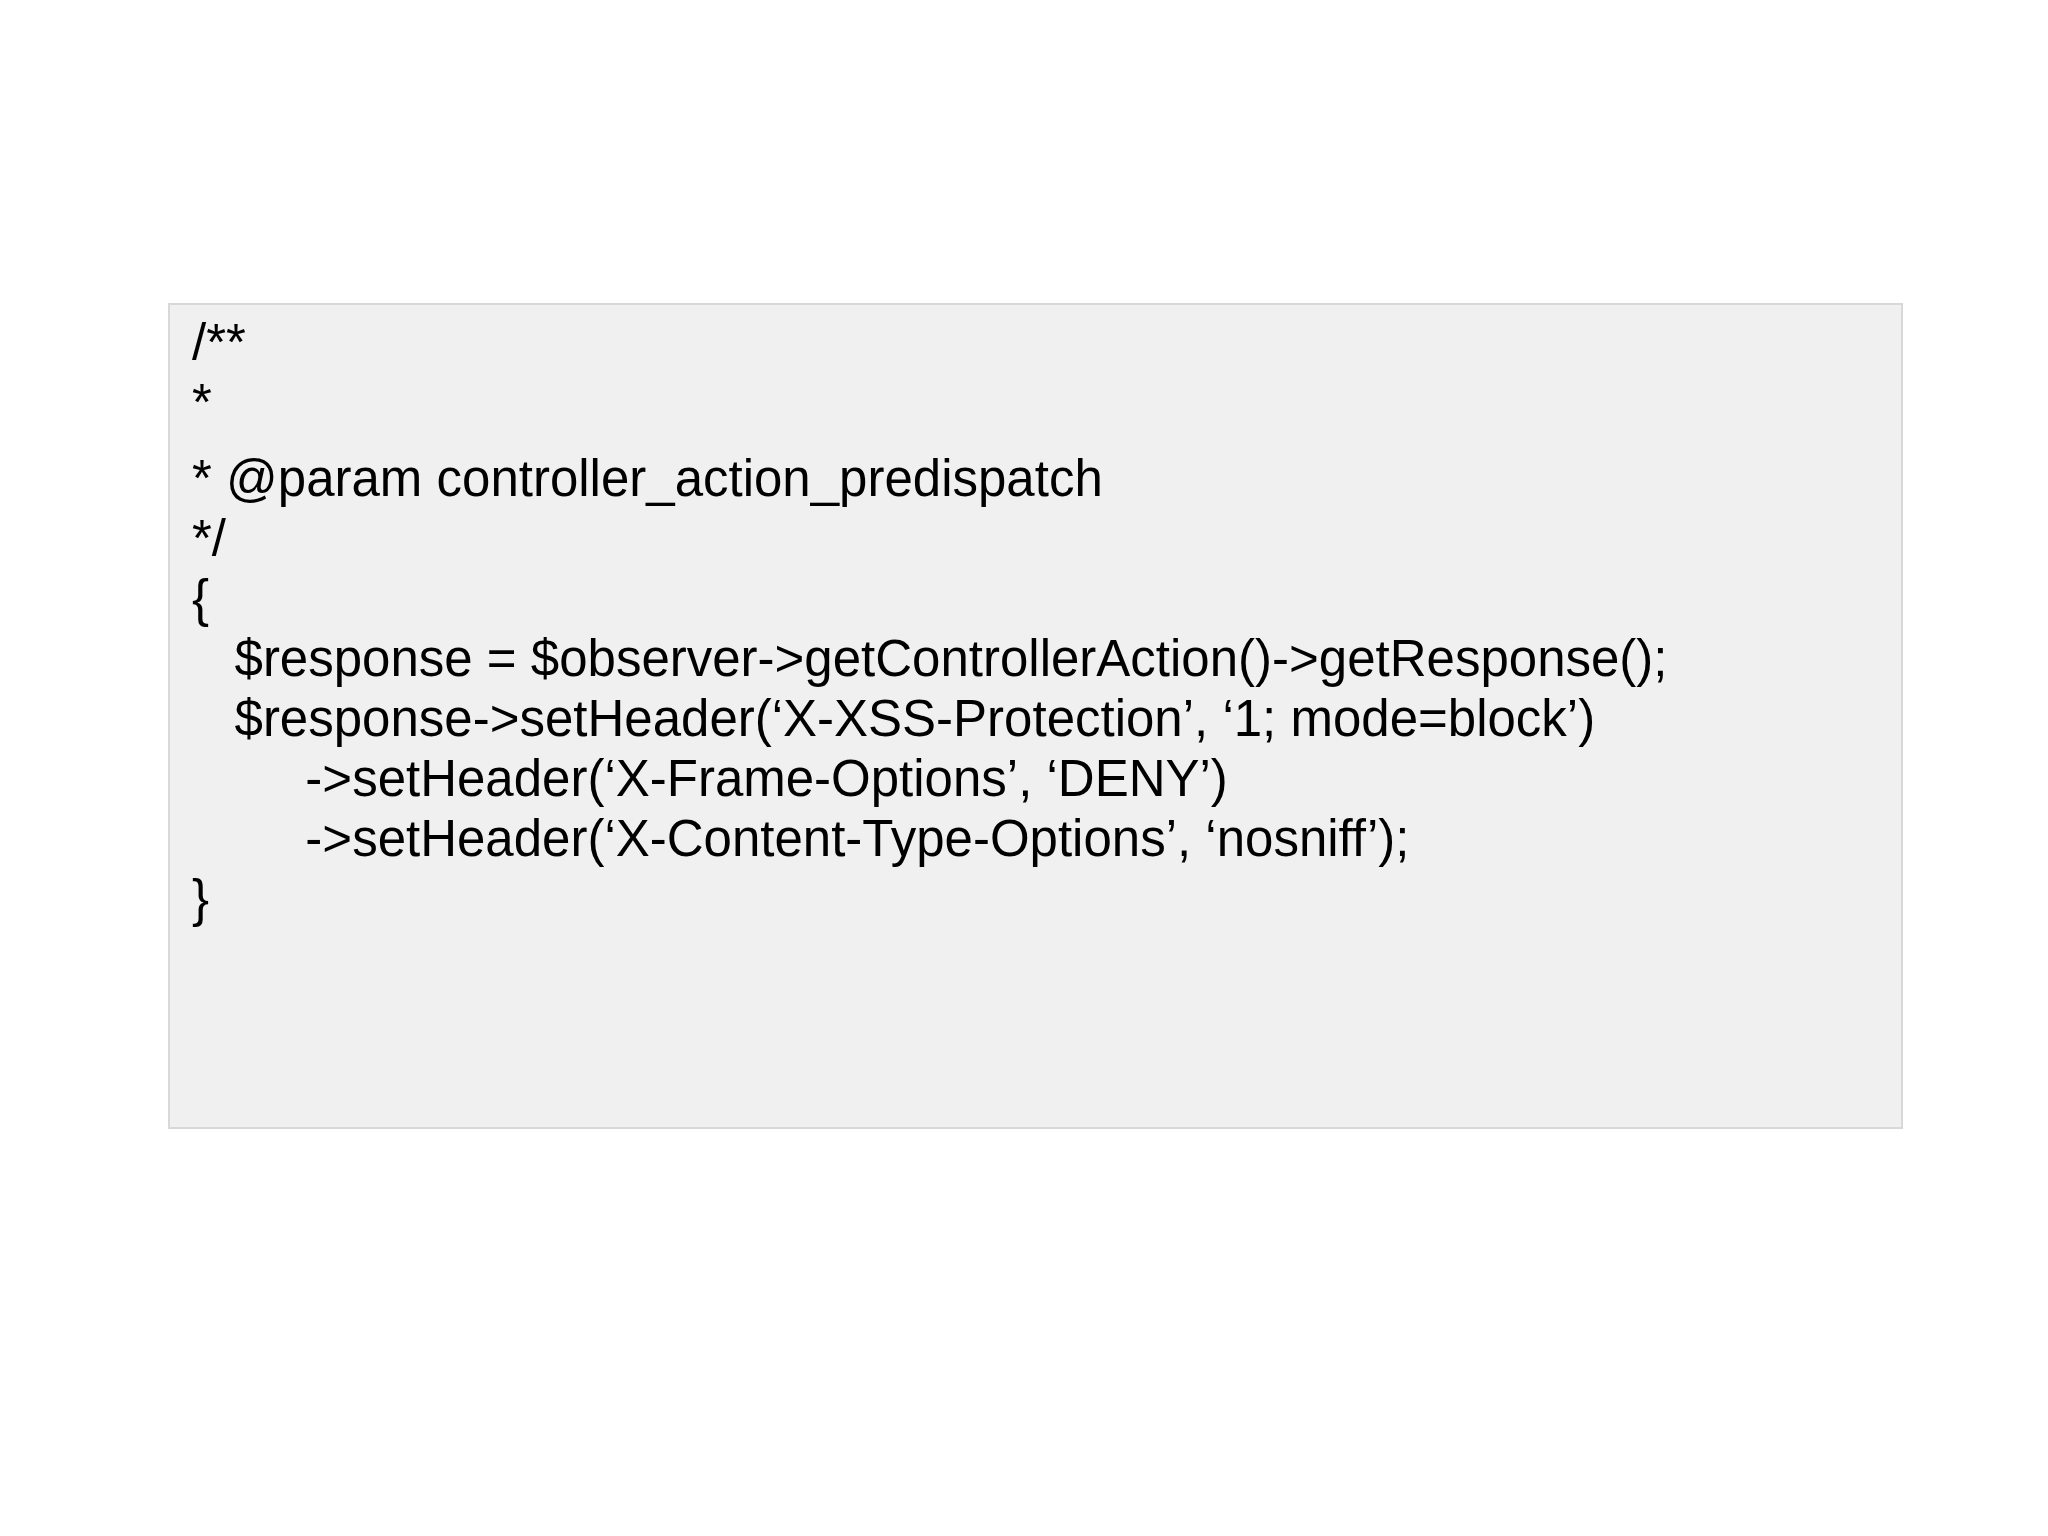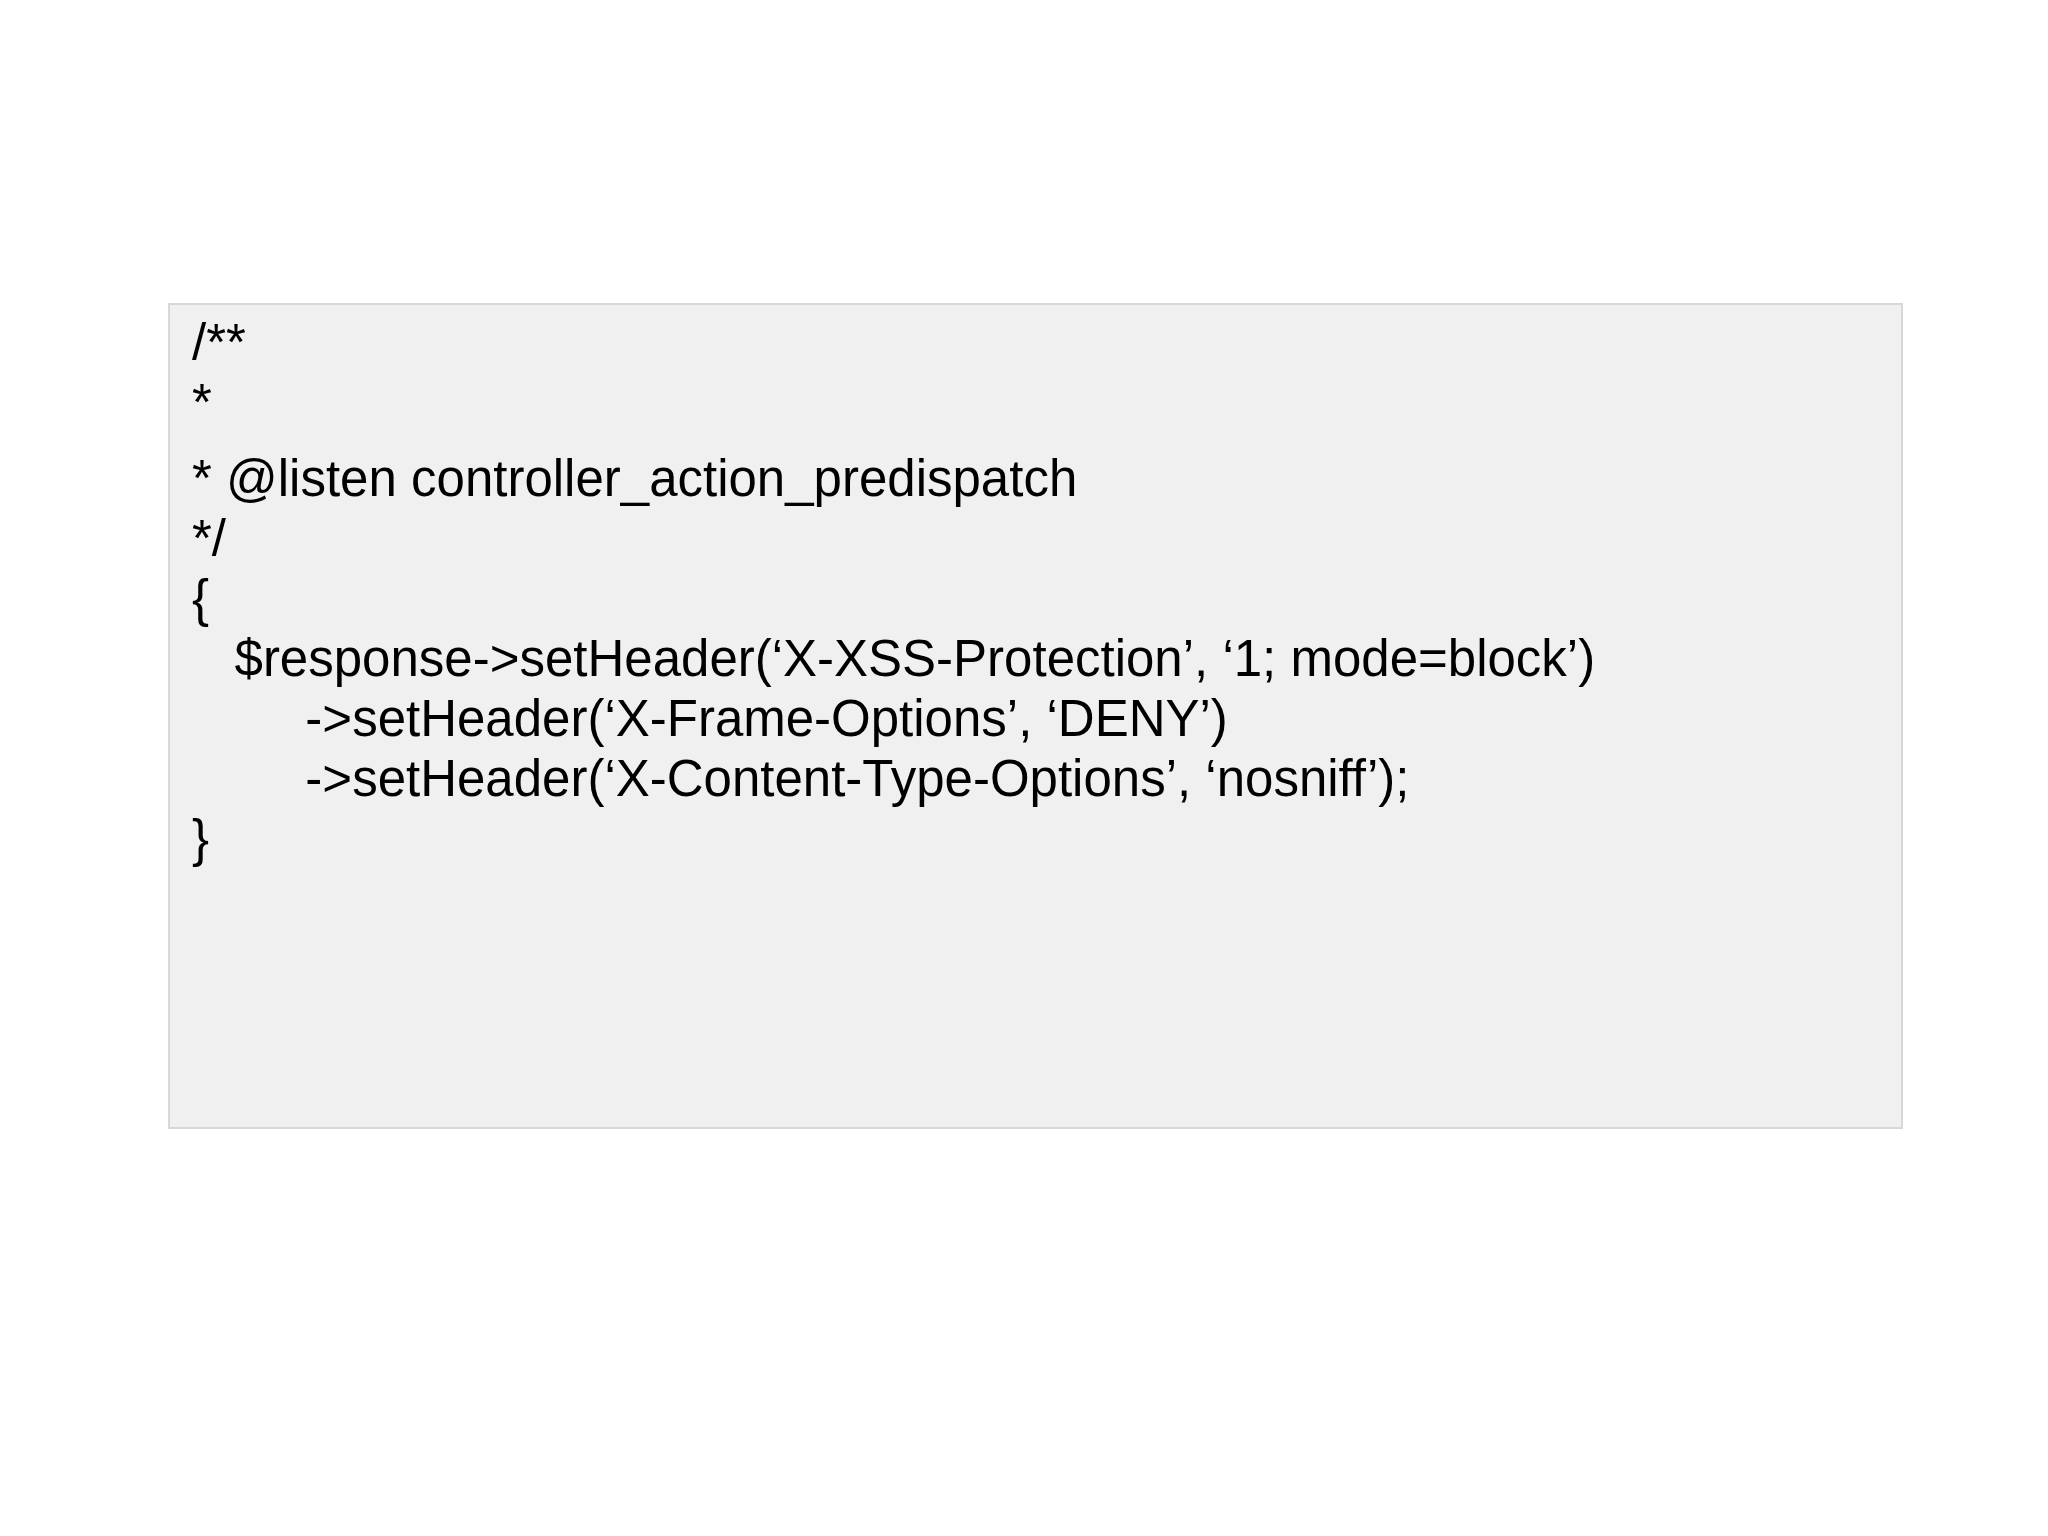--- a/index.html
+++ b/index.html
@@ -39,20 +39,21 @@
     height: 16px;
   }
 </style>
 </head>
 <body>
 
 <div class="code-block">
   <div class="code-line">/**</div>
   <div class="code-line">*</div>
   <div class="para-gap"></div>
-  <div class="code-line">* @listen controller_action_predispatch</div>
+  <div class="code-line">* @param controller_action_predispatch</div>
   <div class="code-line">*/</div>
   <div class="code-line">{</div>
+  <div class="code-line">   $response = $observer-&gt;getControllerAction()-&gt;getResponse();</div>
   <div class="code-line">   $response-&gt;setHeader(‘X-XSS-Protection’, ‘1; mode=block’)</div>
   <div class="code-line">        -&gt;setHeader(‘X-Frame-Options’, ‘DENY’)</div>
   <div class="code-line">        -&gt;setHeader(‘X-Content-Type-Options’, ‘nosniff’);</div>
   <div class="code-line">}</div>
 </div>
 
 </body></html>

